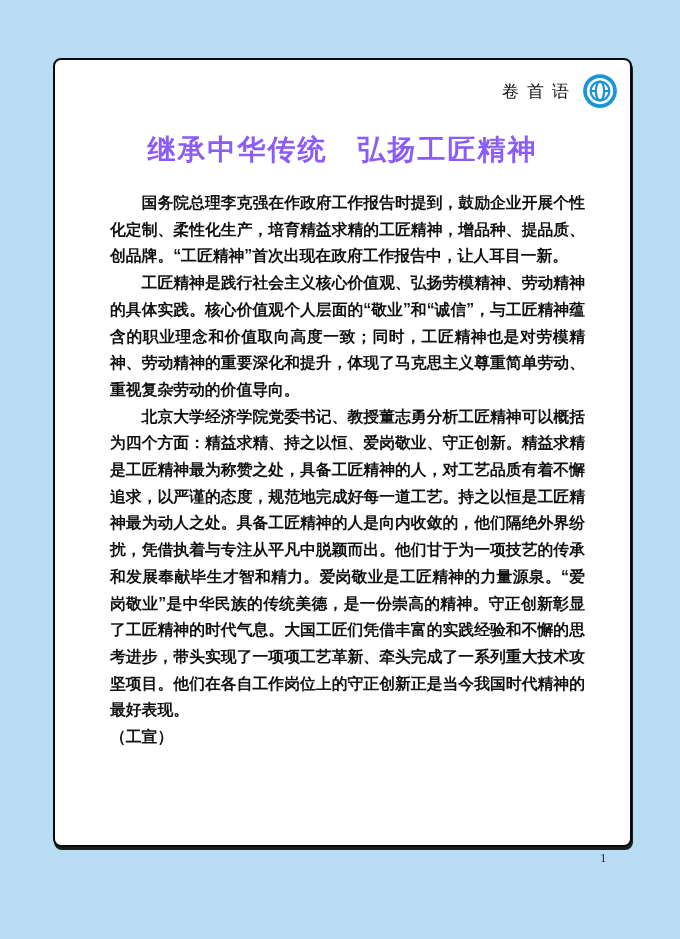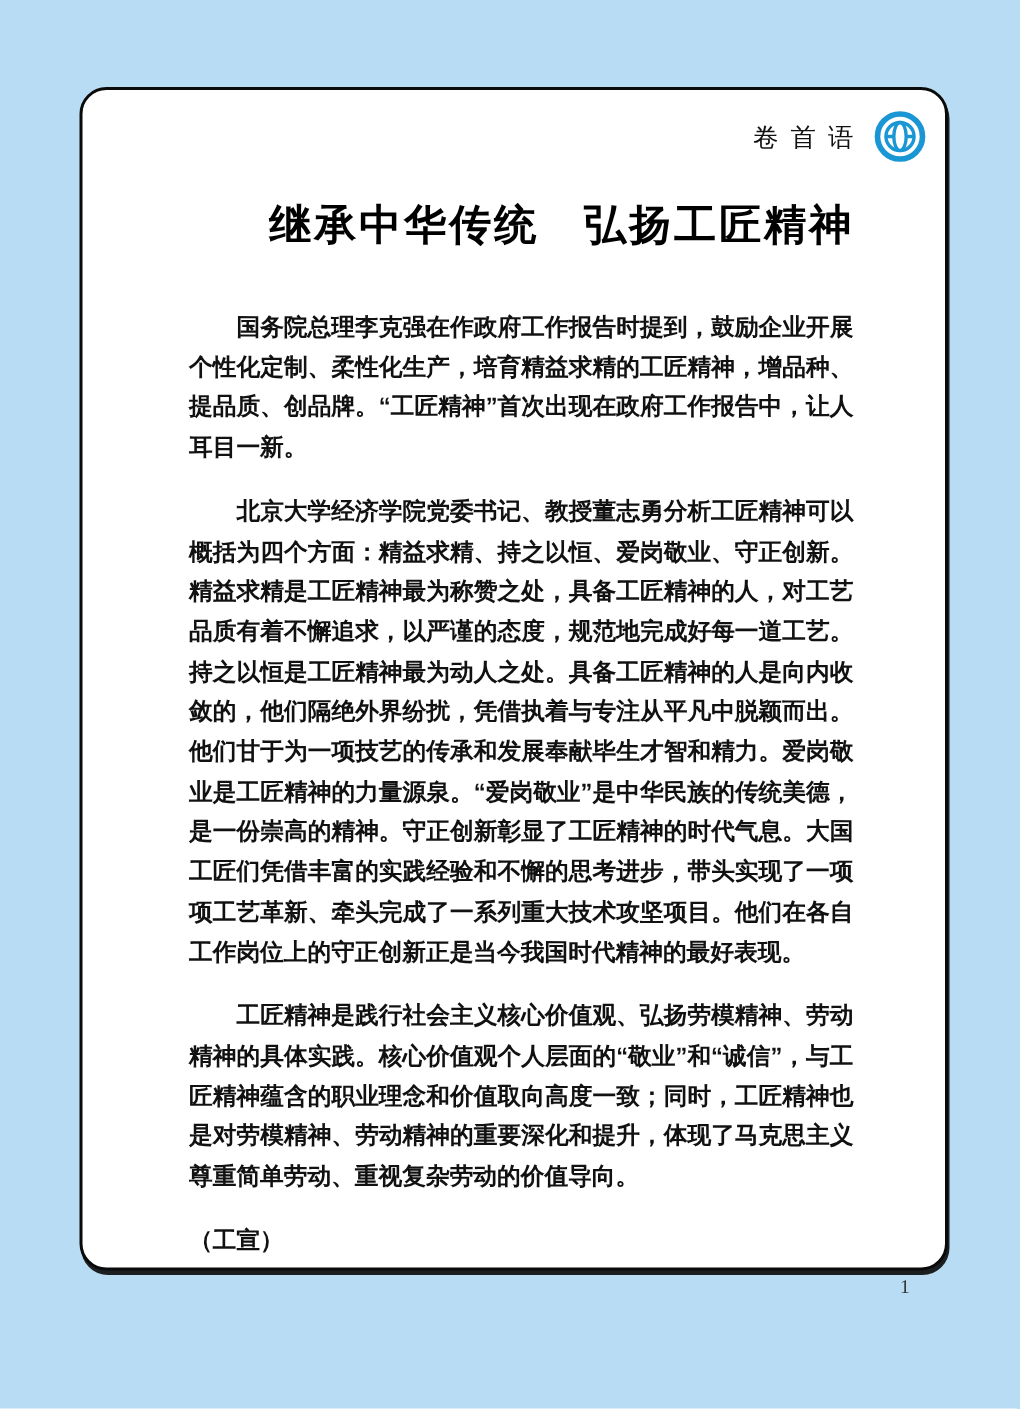--- a/index.html
+++ b/index.html
@@ -10,21 +10,21 @@
     position: relative;
     overflow: hidden;
   }
   .page-box {
     position: absolute;
     left: 53px; top: 58px;
     width: 579px; height: 789px;
     box-sizing: border-box;
     background: #ffffff;
     border: 2px solid #0a0a0a;
-    border-radius: 18px;
+    border-radius: 8px;
     box-shadow: 1px 3px 0 rgba(10,10,10,0.9);
   }
   .header {
     position: absolute;
     top: 13px; right: 12px;
     display: flex;
     align-items: center;
     gap: 9px;
   }
   .section-label {
@@ -38,35 +38,34 @@
   .logo { width: 36px; height: 36px; display: block; }
   .title {
     position: absolute;
     top: 71px; left: 0;
     width: 100%;
     margin: 0;
     text-align: center;
     font-size: 28px;
     font-weight: 700;
     letter-spacing: 2px;
-    color: #000000;
+    color: #8b5cf6;
     white-space: nowrap;
-    padding-left: 32px;
   }
   .body {
     position: absolute;
     top: 130px; left: 55px; right: 45px;
     font-size: 15.8px;
     line-height: 26.7px;
     font-weight: 600;
     color: #111111;
     text-align: justify;
     text-justify: inter-ideograph;
   }
-  .body p { margin: 16px; text-indent: 2em; }
+  .body p { margin: 0; text-indent: 2em; }
   p.signature {
     text-indent: 0;
     text-align: left;
     padding-right: 22px;
   }
   .page-number {
     position: absolute;
     left: 600px; top: 850px;
     font-family: "Liberation Serif", serif;
     font-size: 13px;
@@ -86,20 +85,20 @@
       <ellipse rx="5.5" ry="12.5" fill="none" stroke-width="3" stroke="#1a96d5"></ellipse>
       <line x1="-12.5" y1="0" x2="-5.5" y2="0" stroke-width="3" stroke="#1a96d5"></line>
       <line x1="5.5" y1="0" x2="12.5" y2="0" stroke-width="3" stroke="#1a96d5"></line>
     </svg>
   </div>
 
   <h1 class="title">继承中华传统　弘扬工匠精神</h1>
 
   <div class="body">
     <p>国务院总理李克强在作政府工作报告时提到，鼓励企业开展个性化定制、柔性化生产，培育精益求精的工匠精神，增品种、提品质、创品牌。“工匠精神”首次出现在政府工作报告中，让人耳目一新。</p>
+    <p>工匠精神是践行社会主义核心价值观、弘扬劳模精神、劳动精神的具体实践。核心价值观个人层面的“敬业”和“诚信”，与工匠精神蕴含的职业理念和价值取向高度一致；同时，工匠精神也是对劳模精神、劳动精神的重要深化和提升，体现了马克思主义尊重简单劳动、重视复杂劳动的价值导向。</p>
     <p>北京大学经济学院党委书记、教授董志勇分析工匠精神可以概括为四个方面：精益求精、持之以恒、爱岗敬业、守正创新。精益求精是工匠精神最为称赞之处，具备工匠精神的人，对工艺品质有着不懈追求，以严谨的态度，规范地完成好每一道工艺。持之以恒是工匠精神最为动人之处。具备工匠精神的人是向内收敛的，他们隔绝外界纷扰，凭借执着与专注从平凡中脱颖而出。他们甘于为一项技艺的传承和发展奉献毕生才智和精力。爱岗敬业是工匠精神的力量源泉。“爱岗敬业”是中华民族的传统美德，是一份崇高的精神。守正创新彰显了工匠精神的时代气息。大国工匠们凭借丰富的实践经验和不懈的思考进步，带头实现了一项项工艺革新、牵头完成了一系列重大技术攻坚项目。他们在各自工作岗位上的守正创新正是当今我国时代精神的最好表现。</p>
-    <p>工匠精神是践行社会主义核心价值观、弘扬劳模精神、劳动精神的具体实践。核心价值观个人层面的“敬业”和“诚信”，与工匠精神蕴含的职业理念和价值取向高度一致；同时，工匠精神也是对劳模精神、劳动精神的重要深化和提升，体现了马克思主义尊重简单劳动、重视复杂劳动的价值导向。</p>
     <p class="signature">（工宣）</p>
   </div>
 
 </div>
 
 <div class="page-number">1</div>
 
 </body></html>

